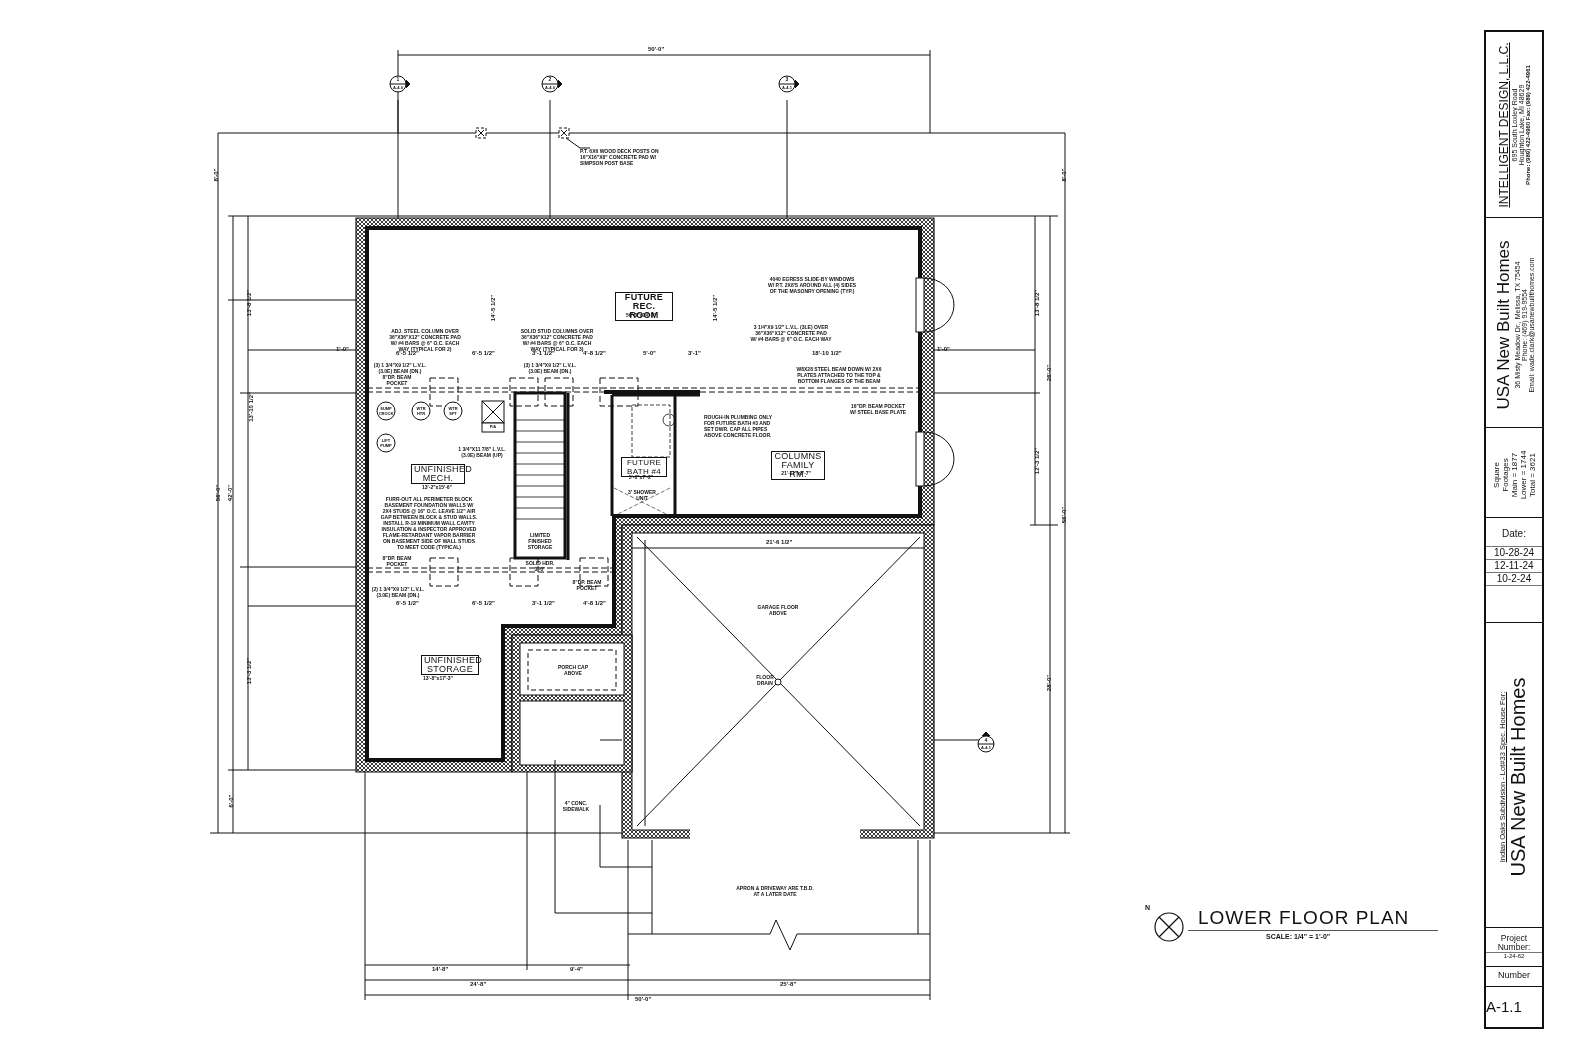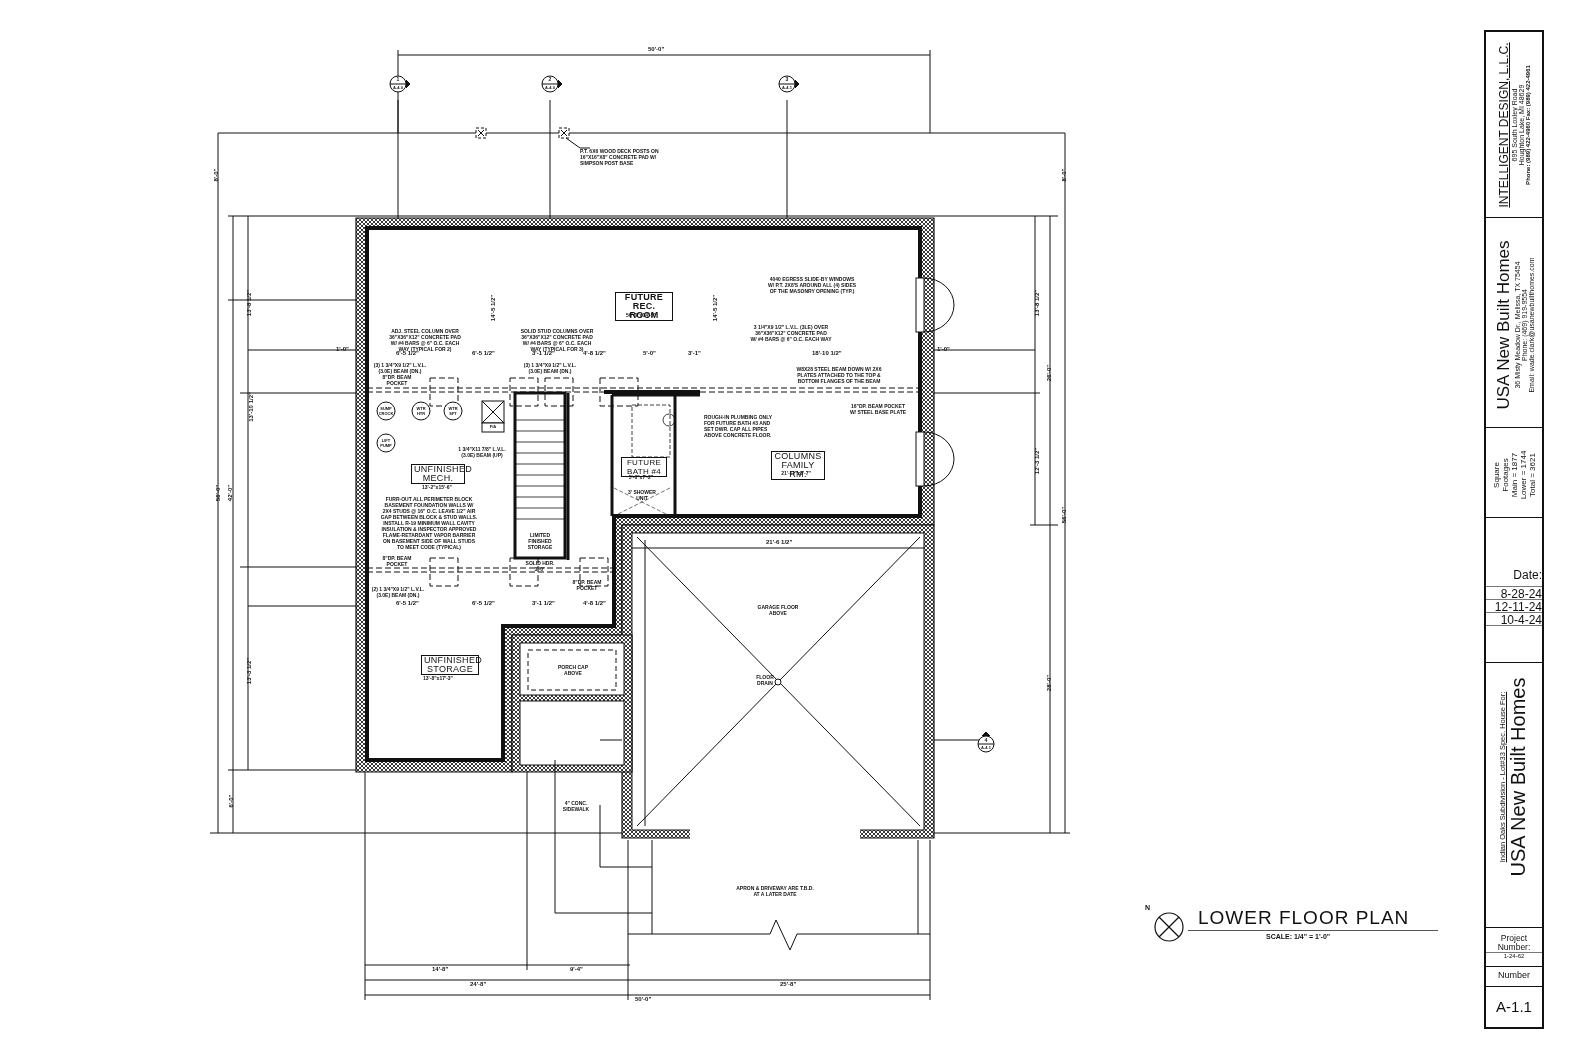--- a/index.html
+++ b/index.html
@@ -359,35 +359,35 @@
     </div>
   </div>
   <div class="tb-cell" style="top:400px;height:85px;">
     <div class="rot tb-text" style="width:80px;font-size:8px;display:flex;flex-direction:column;align-items:center;">
       <div style="width:60px;white-space:normal;">Square Footages</div>
       <div>Main = 1877</div>
       <div>Lower = 1744</div>
       <div>Total = 3621</div>
     </div>
   </div>
-  <div class="tb-cell" style="top:490px;height:100px;font-size:12px;text-align:right;margin-top:40px;">
+  <div class="tb-cell" style="top:490px;height:100px;font-size:10px;text-align:center;">
     <div style="padding-top:6px;height:18px;border-bottom:1px solid #777;">Date:</div>
-    <div style="height:12px;border-bottom:1px solid #777;">8-28-24</div>
+    <div style="height:12px;border-bottom:1px solid #777;">10-28-24</div>
     <div style="height:12px;border-bottom:1px solid #777;">12-11-24</div>
-    <div style="height:12px;border-bottom:1px solid #777;">10-4-24</div>
+    <div style="height:12px;border-bottom:1px solid #777;">10-2-24</div>
   </div>
   <div class="tb-cell" style="top:595px;height:300px;">
     <div class="rot tb-text" style="width:290px;">
       <div style="font-size:7.5px;text-decoration:underline;">Indian Oaks Subdivision - Lot#33 Spec. House For:</div>
       <div style="font-size:20px;">USA New Built Homes</div>
     </div>
   </div>
   <div class="tb-cell" style="top:900px;height:34px;text-align:center;font-size:8.5px;">
     <div style="line-height:9px;padding-top:2px;width:48px;margin:0 auto;">Project Number:</div>
     <div style="font-size:6px;border-top:1px solid #777;">1-24-62</div>
   </div>
   <div class="tb-cell" style="top:938px;height:16px;text-align:center;font-size:9px;">
     <div>Number</div>
   </div>
-  <div class="tb-cell" style="top:955px;height:40px;border-bottom:none;text-align:center;font-size:15px;line-height:40px;">
+  <div class="tb-cell" style="top:955px;height:40px;border-bottom:none;font-size:15px;line-height:40px;">
     <span>A-1.1</span>
   </div>
 </div>
 
 </body></html>

